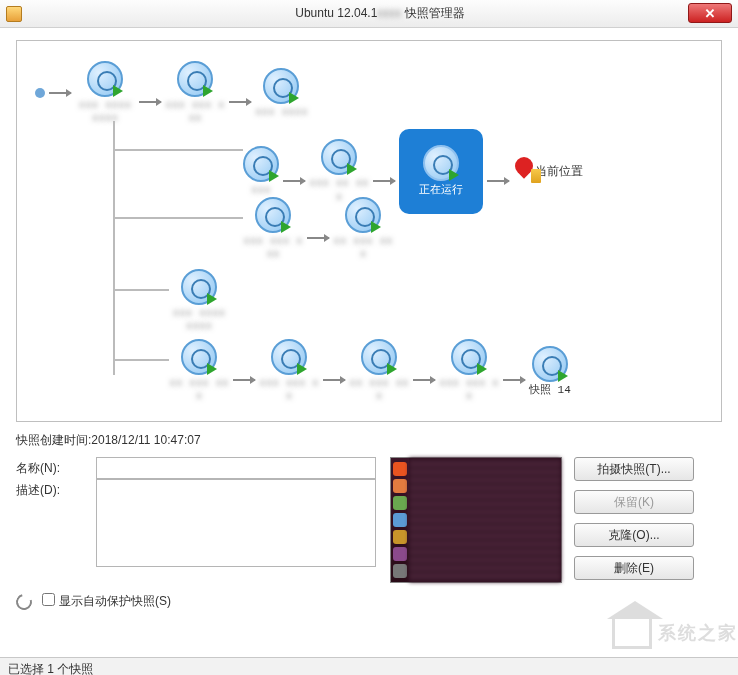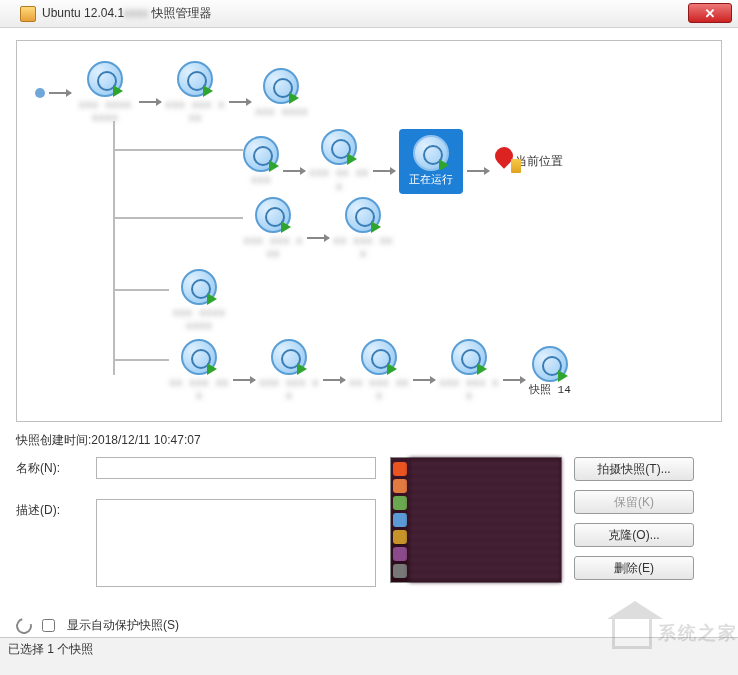--- a/index.html
+++ b/index.html
@@ -1,18 +1,18 @@
 <!DOCTYPE html>
 <html><head>
 <meta charset="utf-8">
 <style>
 * { box-sizing: border-box; margin: 0; padding: 0; }
 body { font-family: "Microsoft YaHei", Tahoma, sans-serif; font-size: 12px; color: #333; background: #fff; width: 738px; height: 675px; overflow: hidden; position: relative; }
 
-.titlebar { height: 28px; background: linear-gradient(#fdfdfd,#ececec); border-bottom: 1px solid #d0d0d0; display: flex; align-items: center; padding: 0 20px; position: relative; }
+.titlebar { height: 28px; background: linear-gradient(#fdfdfd,#ececec); border-bottom: 1px solid #d0d0d0; display: flex; align-items: center; padding: 0 6px; position: relative; text-align: center; }
 .titlebar .icon { width: 16px; height: 16px; background: linear-gradient(#ffd87a,#e8a13a); border: 1px solid #b47c20; border-radius: 2px; margin-right: 6px; }
 .titlebar .title { flex: 1; font-size: 12px; }
 .close-btn { position: absolute; right: 6px; top: 3px; width: 44px; height: 20px; background: linear-gradient(#e77,#c22); border: 1px solid #901818; border-radius: 3px; display: flex; align-items: center; justify-content: center; color: #fff; font-weight: bold; font-size: 13px; }
 
 .content { padding: 12px 16px 4px 16px; }
 
 .tree-panel { border: 1px solid #bfbfbf; background: #fff; height: 382px; padding: 16px 18px; position: relative; overflow: hidden; }
 
 .snap-icon { width: 36px; height: 36px; border-radius: 50%; background: radial-gradient(circle at 30% 30%, #dff0ff, #8ec6f2); border: 2px solid #5a9ed6; display: inline-flex; align-items: center; justify-content: center; position: relative; }
 .snap-icon::before { content: ""; width: 16px; height: 16px; border: 2px solid #3a7db5; border-radius: 50%; position: absolute; left: 8px; top: 8px; }
@@ -21,54 +21,54 @@
 .root-dot { width: 10px; height: 10px; border-radius: 50%; background: #6fa7d9; display: inline-block; }
 .arrow { display: inline-block; width: 22px; height: 2px; background: #888; position: relative; vertical-align: middle; }
 .arrow::after { content: ""; position: absolute; right: -1px; top: -3px; border-left: 6px solid #888; border-top: 4px solid transparent; border-bottom: 4px solid transparent; }
 
 .node { display: inline-flex; flex-direction: column; align-items: center; vertical-align: top; }
 .node .lbl { font-size: 11px; text-align: center; margin-top: 2px; max-width: 60px; word-break: break-all; line-height: 1.2; }
 .blur { color: transparent; text-shadow: 0 0 5px rgba(80,80,80,.6); }
 
 .row { display: flex; align-items: flex-start; gap: 4px; }
 .row-line { align-items: center; }
-.selected { background: #1e7fd6; padding: 6px; border-radius: 4px; }
+.selected { background: #1e7fd6; padding: 16px; border-radius: 10px; }
 .selected .snap-icon { border-color: #8fc1ef; }
 .selected .lbl { background: #1e7fd6; color: #fff !important; text-shadow: none; padding: 1px 4px; }
 
 .pin { display: inline-flex; flex-direction: row; align-items: center; }
 .pin-icon { width: 22px; height: 34px; position: relative; }
 .pin-icon::before { content: ""; width: 18px; height: 18px; background: #d22; border-radius: 50% 50% 50% 0; transform: rotate(-45deg); position: absolute; left: 2px; top: 2px; }
 .pin-icon::after { content: ""; width: 10px; height: 14px; background: linear-gradient(#f7c94a,#e0a21e); position: absolute; left: 18px; top: 14px; border-radius: 1px; }
 
 .tree-abs { position: absolute; font-family: Liberation Mono, monospace; }
 .branch-v { position: absolute; width: 2px; background: #bbb; }
 .branch-h { position: absolute; height: 2px; background: #bbb; }
 
 .details { margin-top: 10px; }
-.detail-row { display: flex; align-items: flex-start; margin-bottom: 20px; gap: 8px; }
+.detail-row { display: flex; align-items: flex-start; margin-bottom: 0; gap: 8px; }
 .detail-label { width: 72px; padding-top: 3px; }
 .detail-input { border: 1px solid #b5b5b5; padding: 3px 5px; font-size: 12px; background: #fff; }
 .name-input { width: 280px; height: 22px; }
 .desc-input { width: 280px; height: 88px; resize: none; }
 .thumb { width: 172px; height: 126px; background: #2e0d1e; position: relative; border: 1px solid #888; }
 .thumb-bar { position: absolute; left: 0; top: 0; bottom: 0; width: 18px; background: linear-gradient(#3b1528,#2a0c18); display: flex; flex-direction: column; gap: 3px; padding: 4px 2px; }
 .thumb-bar i { width: 14px; height: 14px; border-radius: 3px; }
 .thumb-body { position: absolute; left: 18px; right: 0; top: 0; bottom: 0; filter: blur(2px); background: repeating-linear-gradient(0deg,#3a1a2c 0 4px,#4a2438 4px 8px); }
 
 .btn-col { display: flex; flex-direction: column; gap: 9px; margin-left: 12px; }
 .btn { width: 120px; height: 24px; border: 1px solid #9a9a9a; background: linear-gradient(#fcfcfc,#e6e6e6); border-radius: 3px; font-size: 12px; display: flex; align-items: center; justify-content: center; cursor: pointer; }
 .btn.disabled { color: #9a9a9a; }
 .bottom-row { display: flex; align-items: center; margin-top: 10px; gap: 10px; }
 .refresh-icon { width: 16px; height: 16px; border: 2px solid #888; border-radius: 50%; border-top-color: transparent; transform: rotate(30deg); }
 .chk { width: 13px; height: 13px; }
 .bottom-btns { margin-left: auto; display: flex; gap: 10px; }
 .bottom-btns .btn { width: 96px; }
 
-.statusbar { position: absolute; left: 0; right: 0; bottom: 0; height: 38px; border-top: 1px solid #c8c8c8; background: #f2f2f2; padding: 3px 8px; font-size: 12px; }
+.statusbar { position: absolute; left: 0; right: 0; bottom: 0; height: 18px; border-top: 1px solid #c8c8c8; background: #f2f2f2; padding: 3px 8px; font-size: 12px; }
 
 .watermark { position: absolute; right: 0; bottom: 26px; font-size: 18px; color: rgba(120,120,120,.25); font-weight: bold; letter-spacing: 2px; pointer-events: none; }
 .watermark .house { display: inline-block; width: 40px; height: 30px; border: 3px solid rgba(120,120,120,.25); border-top: none; position: relative; vertical-align: middle; margin-right: 6px; }
 .watermark .house::before { content: ""; position: absolute; left: -8px; top: -18px; width: 0; height: 0; border-left: 28px solid transparent; border-right: 28px solid transparent; border-bottom: 18px solid rgba(120,120,120,.25); }
 </style>
 </head>
 <body>
 
 <div class="titlebar">
   <span class="icon"></span>
@@ -225,21 +225,21 @@
             <span>克隆(O)...</span>
           </div>
         <div class="btn">
             <span>删除(E)</span>
           </div>
       </div>
     </div>
 
     <div class="bottom-row">
       <span class="refresh-icon"></span>
-      <label style="display:flex;align-items:center;gap:12px;">
+      <label style="display:flex;align-items:flex-start;gap:4px;">
         <input type="checkbox" class="chk" style="">
         <span>显示自动保护快照(S)</span>
       </label>
     </div>
   </div>
 
 </div>
 
 <div class="statusbar">
   <span>已选择 1 个快照</span>

